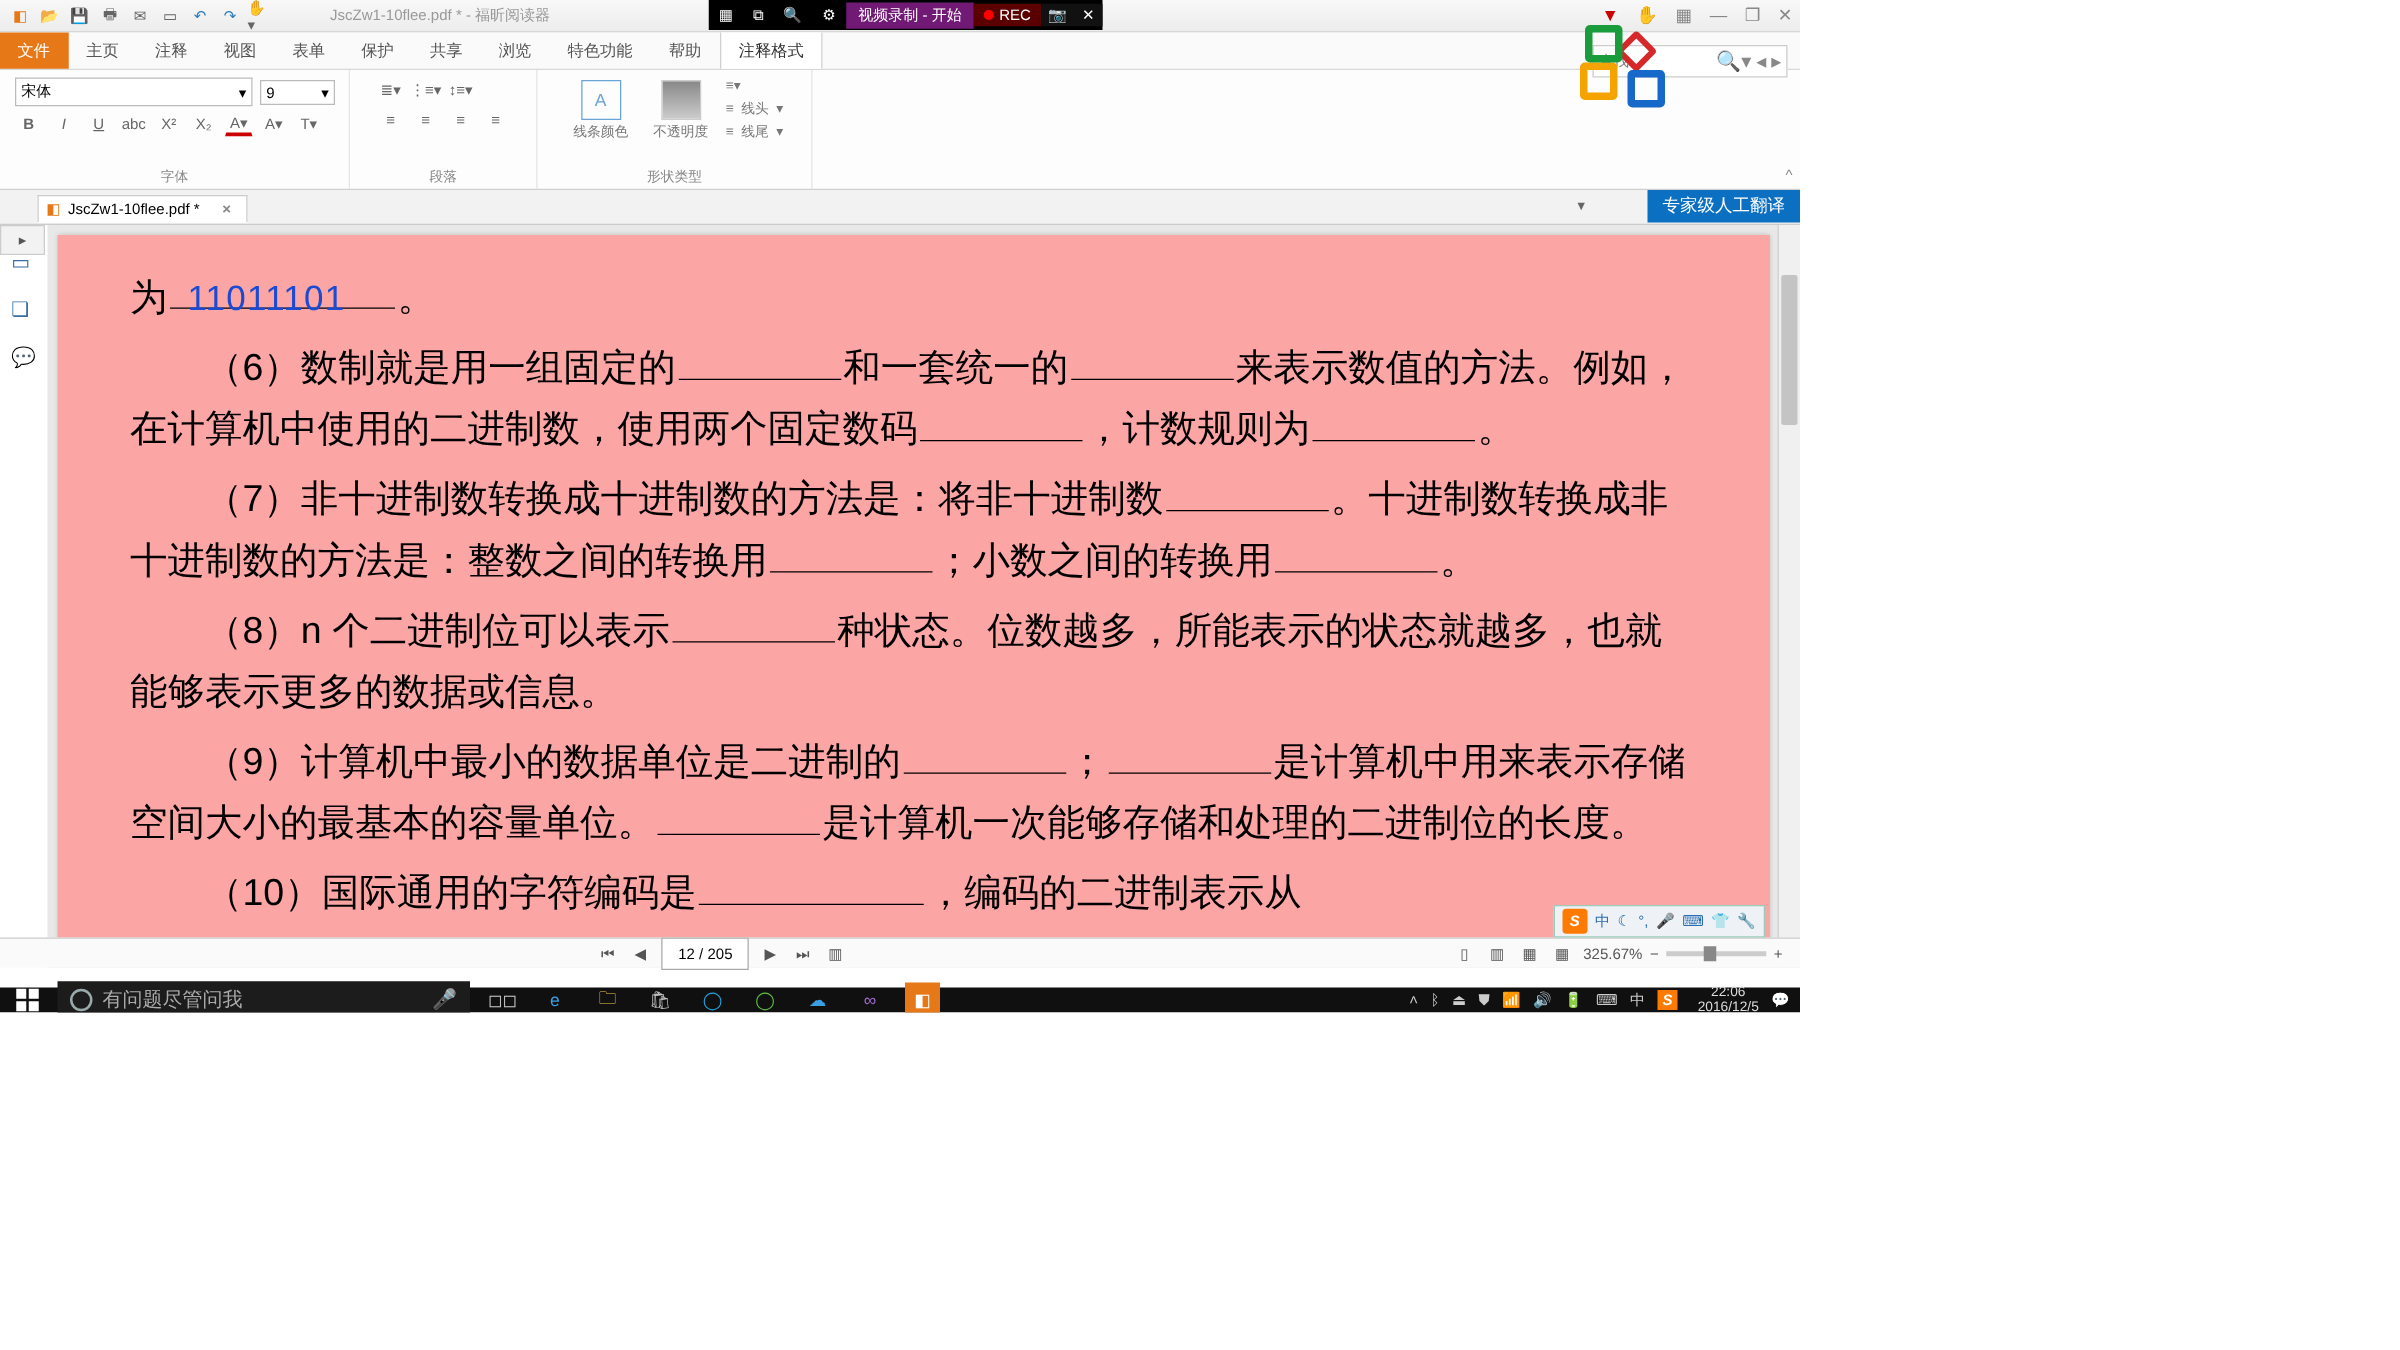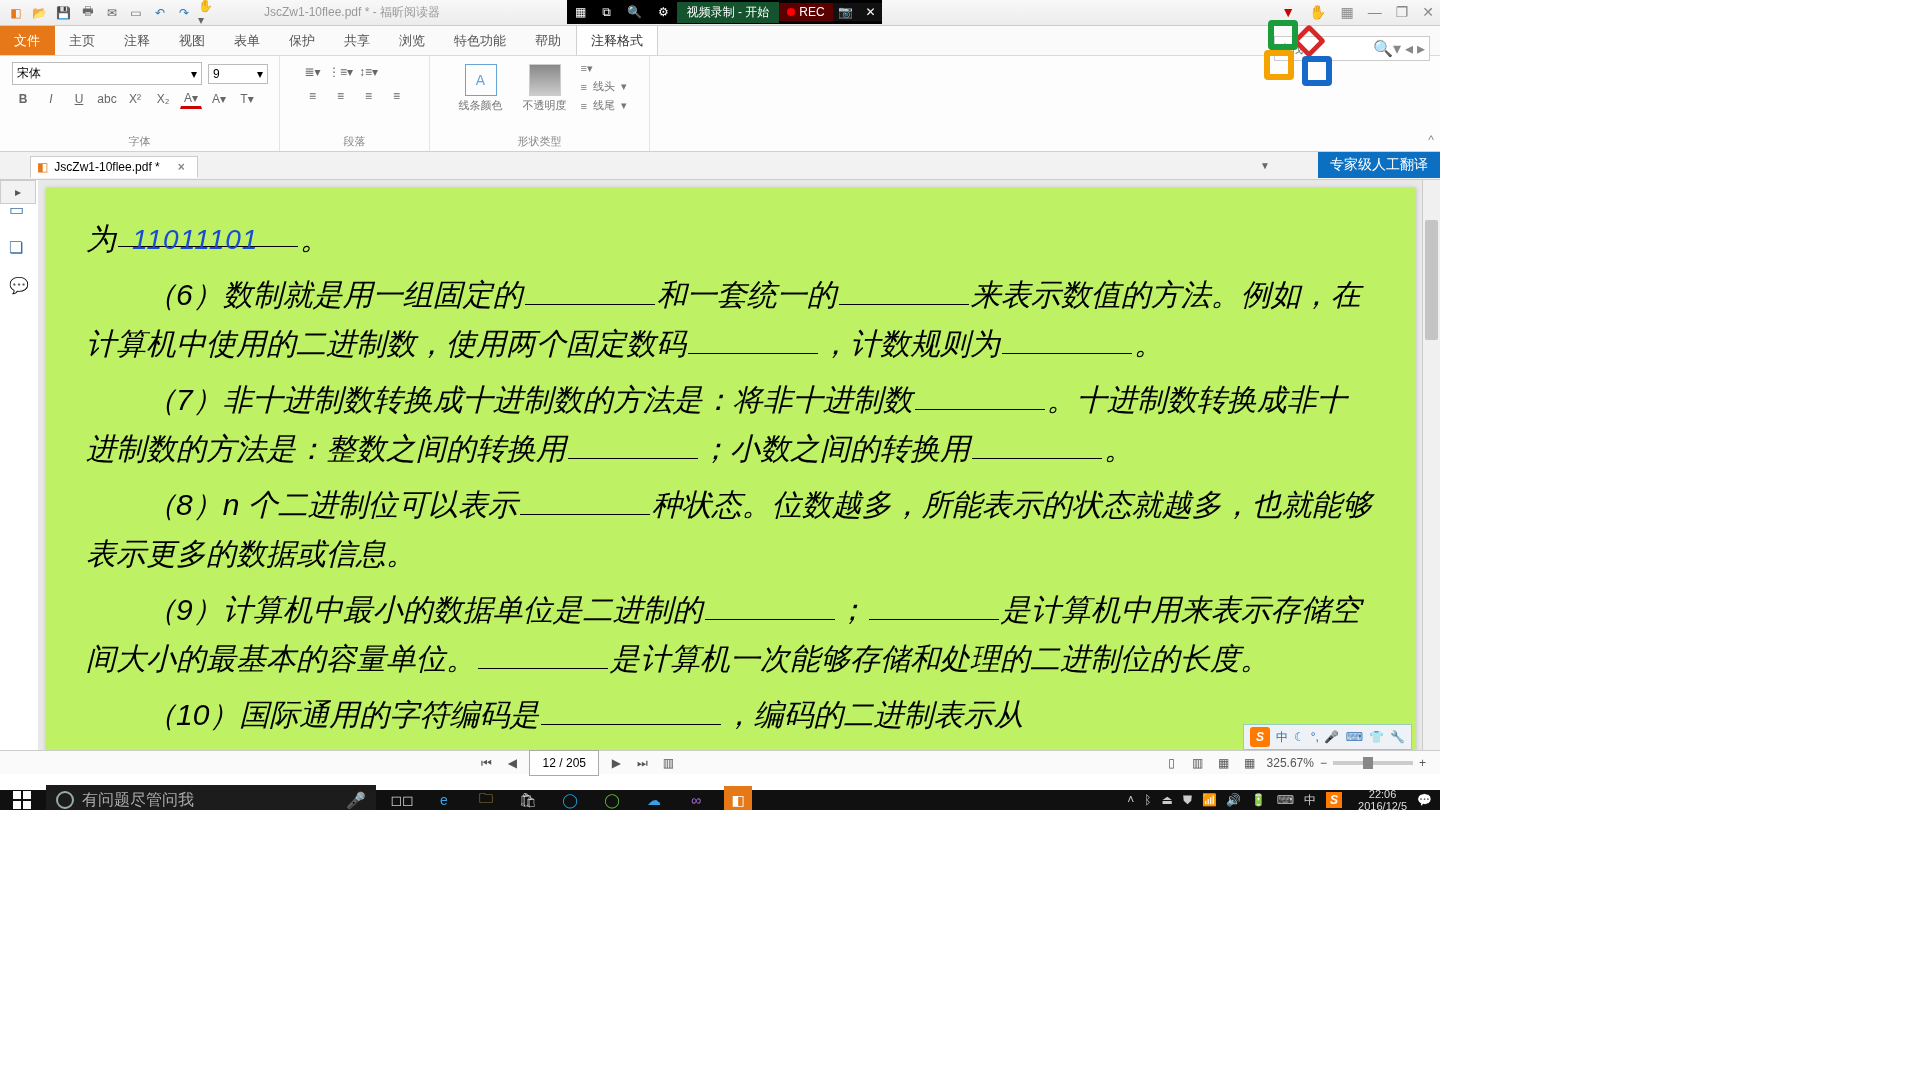--- a/index.html
+++ b/index.html
@@ -8,21 +8,21 @@
 
 .top-toolbar { height: 26px; background: linear-gradient(#f8f8f8,#ececec); display: flex; align-items: center; border-bottom: 1px solid #ccc; }
 .qat { display: flex; align-items: center; gap: 4px; padding: 0 6px; }
 .qat-btn { width: 20px; height: 20px; display: flex; align-items: center; justify-content: center; color: #666; font-size: 12px; }
 .qat-btn.orange { color: #e67817; }
 .title-text { color: #999; font-size: 12px; margin-left: 40px; }
 
 
 .recorder-bar { position: absolute; top: 0px; left: 567px; height: 24px; background: #000; display: flex; align-items: center; color: #fff; font-size: 12px; z-index: 100; }
 .rec-seg { padding: 0 8px; display:flex; align-items:center; gap:4px; }
-.rec-label { background: #14532d; padding: 2px 10px; }
+.rec-label { background: #701a75; padding: 2px 10px; }
 .rec-btn { background: #5a0000; padding: 2px 8px; display:flex; align-items:center; gap:4px;}
 .rec-dot { width:8px; height:8px; background:#f00; border-radius:50%; }
 .rec-cam { background:#111; padding:2px 6px;}
 .rec-close { background:#111; padding:2px 6px;}
 
 
 .win-controls { position:absolute; top:4px; right:6px; display:flex; gap:14px; color:#888; font-size:14px;}
 .win-controls span { cursor:default; }
 
 
@@ -56,21 +56,21 @@
 .doc-tab .close { color:#888; font-weight:bold; margin-left:12px; }
 .translate-btn { position:absolute; right:0; top:0; background:#0b6fc2; color:#fff; font-size:14px; padding:4px 12px;}
 .tab-dd { position:absolute; right:170px; color:#666; font-size:10px;}
 
 
 .left-rail { position:absolute; left:0; top:180px; width:38px; display:flex; flex-direction:column; align-items:center; gap:18px; padding-top:20px;}
 .rail-ico { width:20px; height:20px; color:#3a6ea5; font-size:16px;}
 
 
 .doc-viewport { position:absolute; left:38px; top:180px; right:0; bottom:36px; background:#e8e8e8; overflow:hidden;}
-.doc-page { position:absolute; left:8px; top:8px; right:24px; bottom:8px; background:#bef264; box-shadow:0 0 4px rgba(0,0,0,.2); padding:20px 40px; overflow:hidden;font-style:italic;}
+.doc-page { position:absolute; left:8px; top:8px; right:24px; bottom:8px; background:#fca5a5; box-shadow:0 0 4px rgba(0,0,0,.2); padding:20px 58px; overflow:hidden;}
 .doc-text { font-family: "SimSun","宋体",serif; font-size:30px; line-height:1.65; color:#000; }
 .blank { display:inline-block; border-bottom:1px solid #000; min-width:130px; height:1.1em; vertical-align:baseline; margin:0 2px;}
 .blank.wide { min-width:180px;}
 .ans { color:#1a4bd1; font-size:28px; letter-spacing:1px; padding:0 14px;}
 .doc-text p { text-indent: 2em; margin-top:6px;}
 .doc-text p.cont { text-indent:0; }
 
 
 .vscroll { position:absolute; right:0; top:0; bottom:0; width:18px; background:#f0f0f0; border-left:1px solid #ccc;}
 .vthumb { position:absolute; left:2px; right:2px; top:40px; height:120px; background:#c4c4c4; border-radius:2px;}

